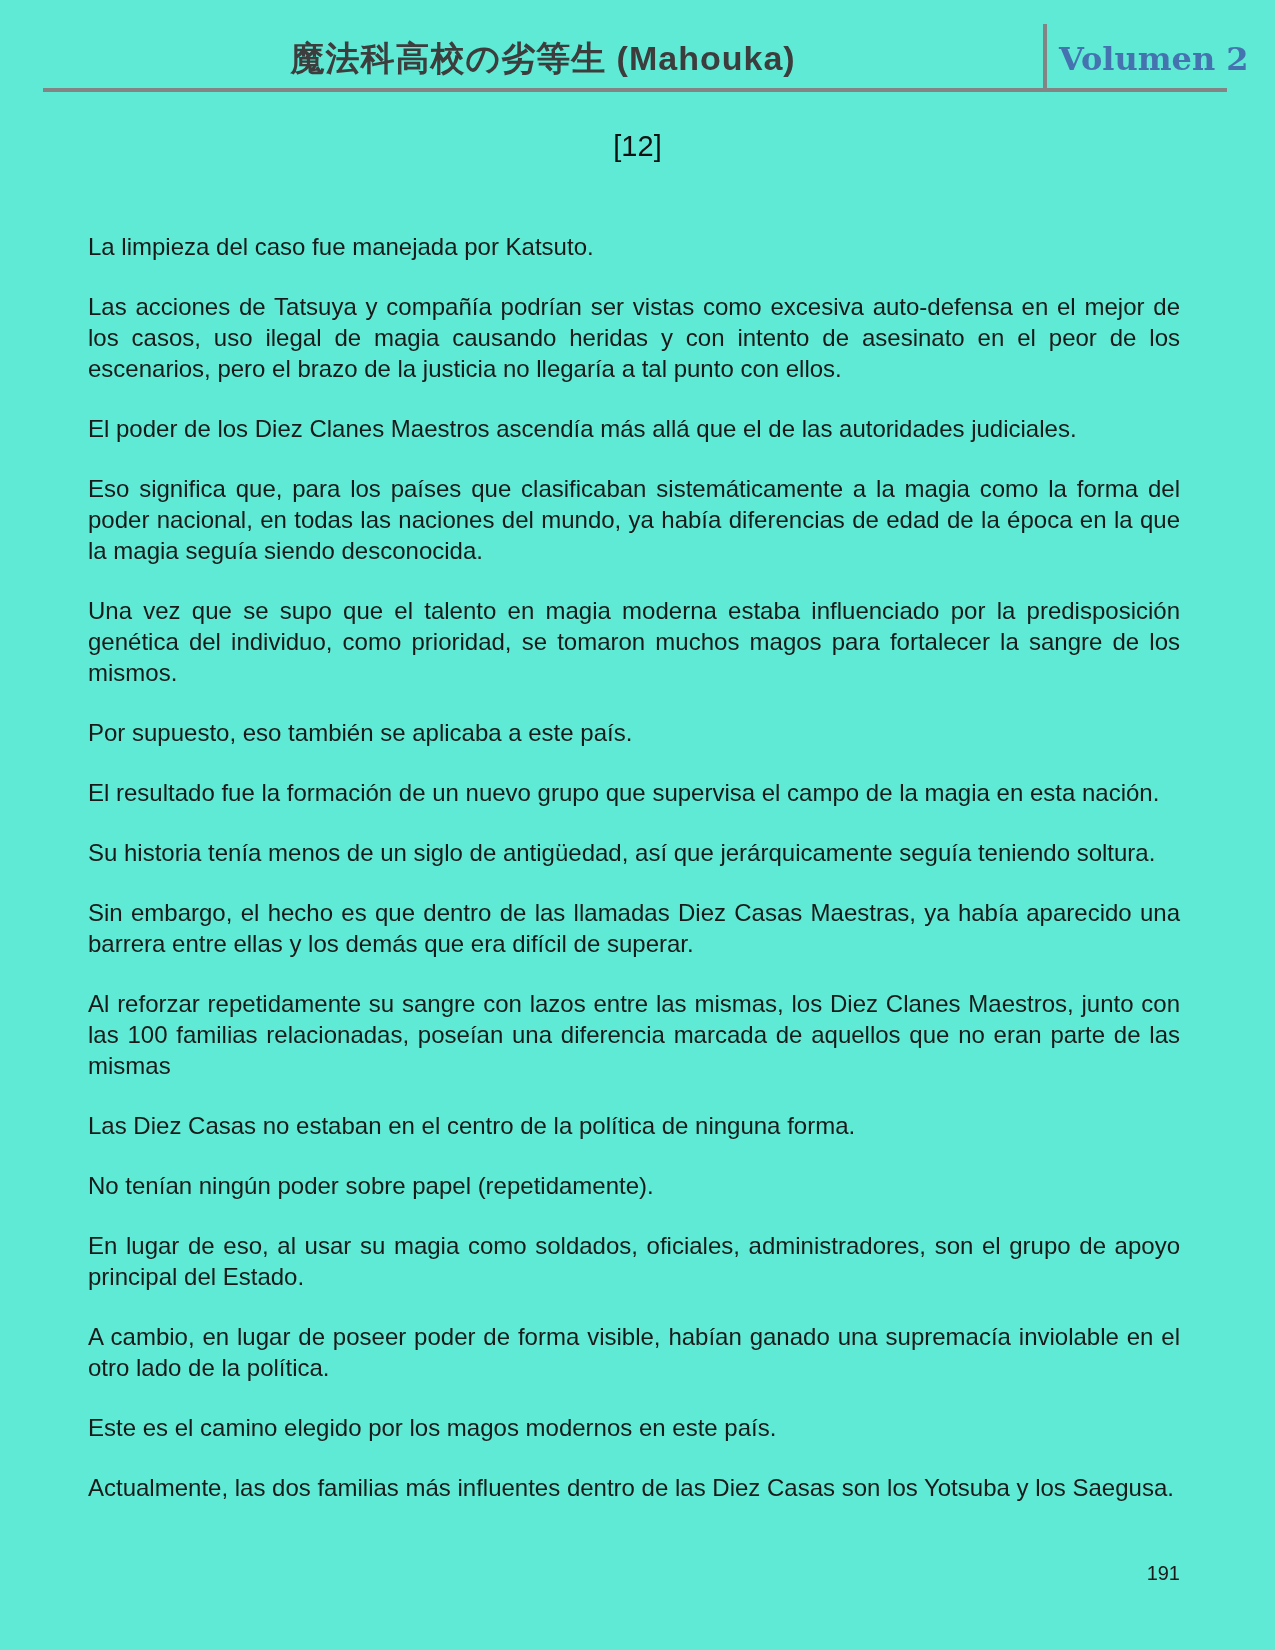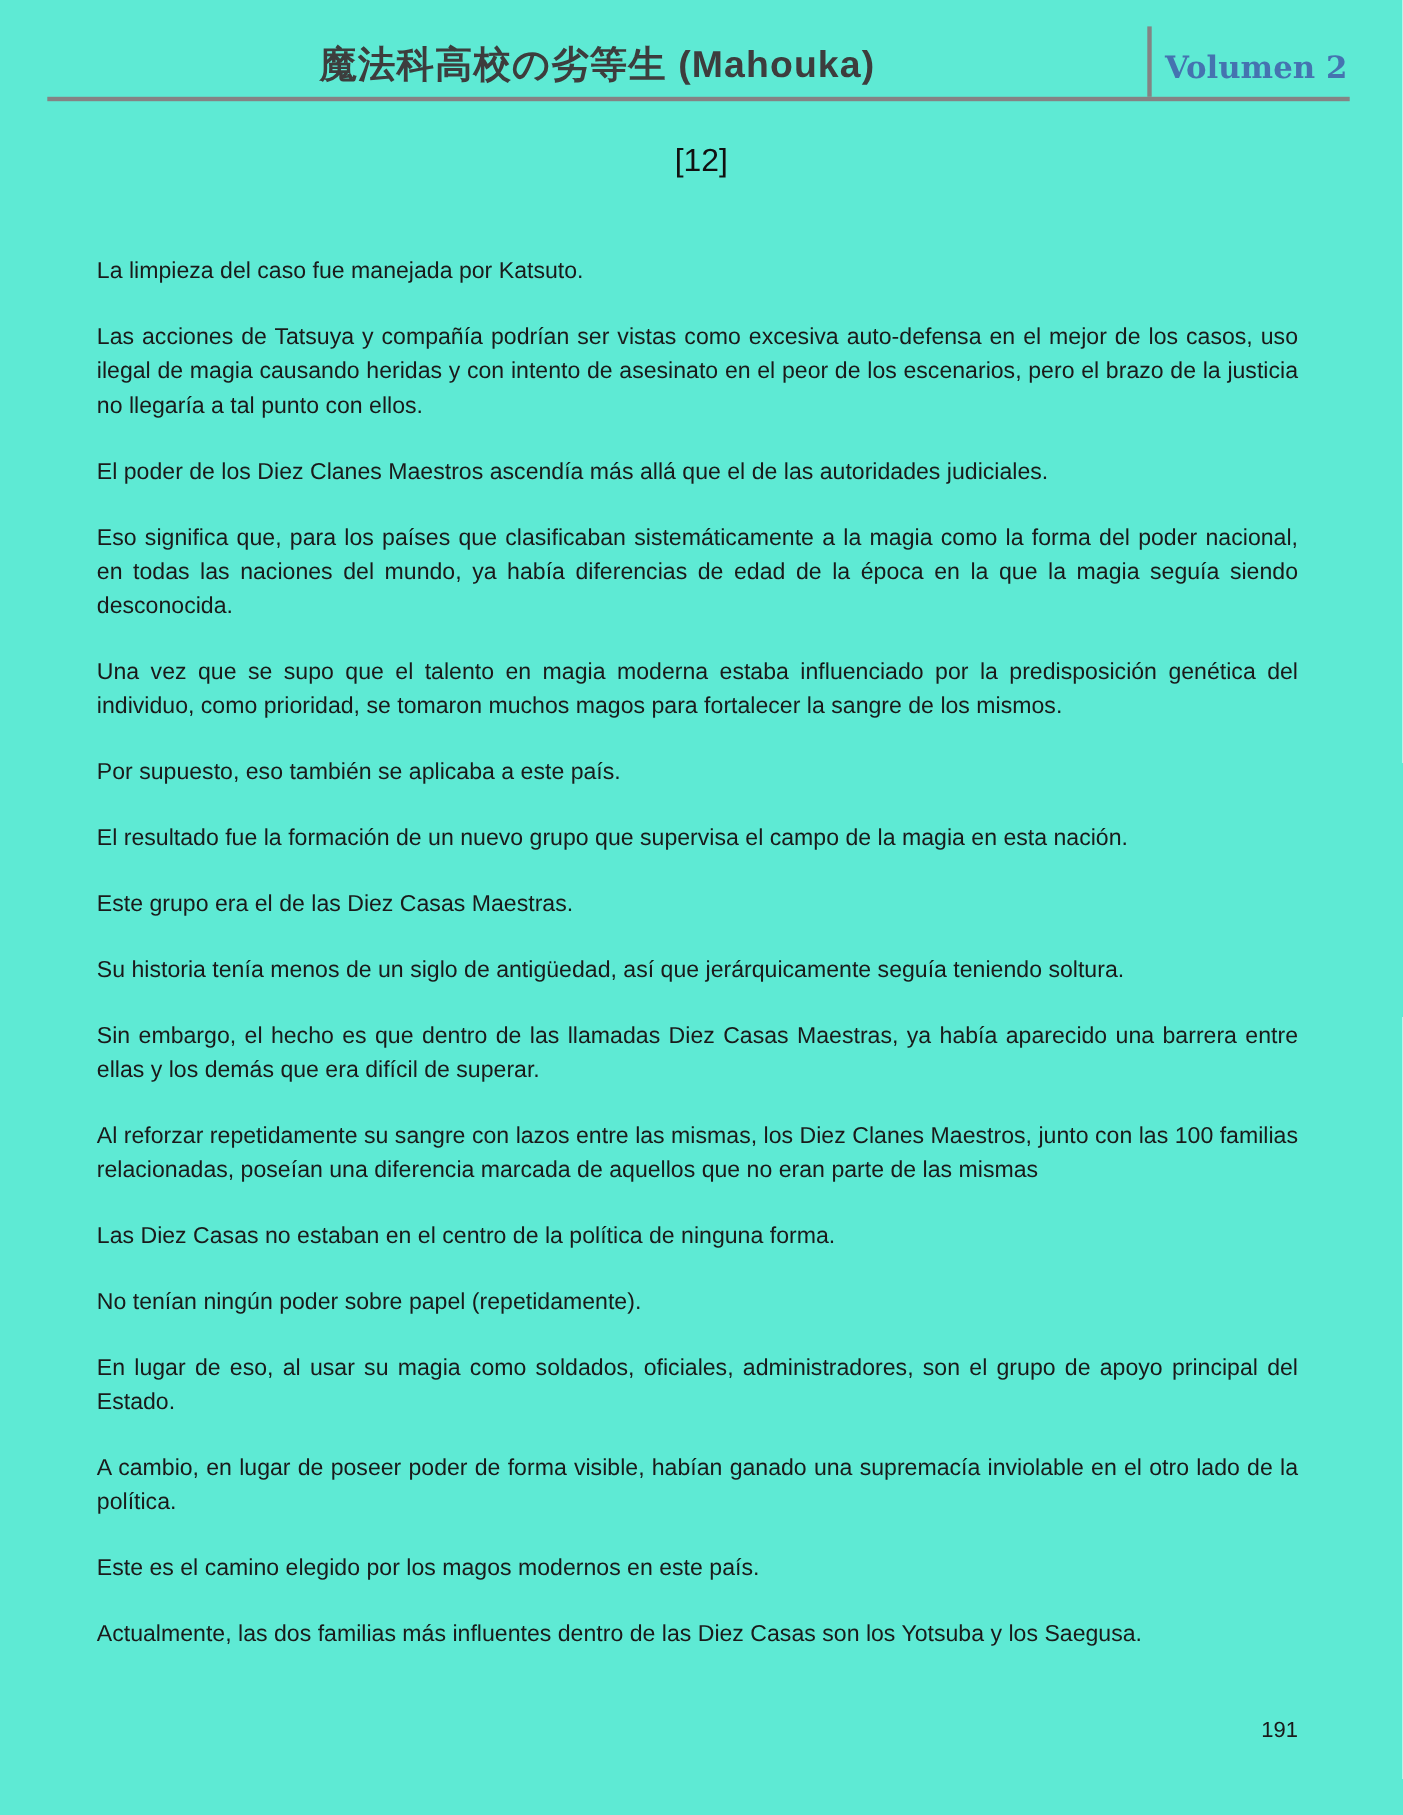--- a/index.html
+++ b/index.html
@@ -42,38 +42,38 @@
     align-self: flex-end;
     height: 64px;
     border-left: 4px solid #848484;
     display: flex;
     align-items: flex-end;
     padding: 0 0 10px 12px;
   }
   .header-volume {
     font-family: "DejaVu Serif", "Liberation Serif", serif;
     font-weight: bold;
-    font-size: 28px;
+    font-size: 32px;
     color: #4573b0;
     white-space: nowrap;
   }
   
   .section-title {
     margin-top: 38px;
     text-align: center;
     font-size: 29px;
     font-weight: normal;
     color: #111111;
   }
   
   .content {
     margin: 68px 95px 0 88px;
   }
   .content p.para {
-    font-size: 21px;
+    font-size: 24px;
     line-height: 31px;
     color: #1a1a1a;
     text-align: justify;
     margin-bottom: 29px;
   }
   
   .page-number {
     position: absolute;
     top: 1562px;
     right: 95px;
@@ -98,21 +98,20 @@
   <div class="section-title">[12]</div>
 
   <div class="content">
       <p class="para">La limpieza del caso fue manejada por Katsuto.</p>
       <p class="para">Las acciones de Tatsuya y compañía podrían ser vistas como excesiva auto-defensa en el mejor de los casos, uso ilegal de magia causando heridas y con intento de asesinato en el peor de los escenarios, pero el brazo de la justicia no llegaría a tal punto con ellos.</p>
       <p class="para">El poder de los Diez Clanes Maestros ascendía más allá que el de las autoridades judiciales.</p>
       <p class="para">Eso significa que, para los países que clasificaban sistemáticamente a la magia como la forma del poder nacional, en todas las naciones del mundo, ya había diferencias de edad de la época en la que la magia seguía siendo desconocida.</p>
       <p class="para">Una vez que se supo que el talento en magia moderna estaba influenciado por la predisposición genética del individuo, como prioridad, se tomaron muchos magos para fortalecer la sangre de los mismos.</p>
       <p class="para">Por supuesto, eso también se aplicaba a este país.</p>
       <p class="para">El resultado fue la formación de un nuevo grupo que supervisa el campo de la magia en esta nación.</p>
-      <p class="para">Este grupo era el de las Diez Casas Maestras.</p>
       <p class="para">Su historia tenía menos de un siglo de antigüedad, así que jerárquicamente seguía teniendo soltura.</p>
       <p class="para">Sin embargo, el hecho es que dentro de las llamadas Diez Casas Maestras, ya había aparecido una barrera entre ellas y los demás que era difícil de superar.</p>
       <p class="para">Al reforzar repetidamente su sangre con lazos entre las mismas, los Diez Clanes Maestros, junto con las 100 familias relacionadas, poseían una diferencia marcada de aquellos que no eran parte de las mismas</p>
       <p class="para">Las Diez Casas no estaban en el centro de la política de ninguna forma.</p>
       <p class="para">No tenían ningún poder sobre papel (repetidamente).</p>
       <p class="para">En lugar de eso, al usar su magia como soldados, oficiales, administradores, son el grupo de apoyo principal del Estado.</p>
       <p class="para">A cambio, en lugar de poseer poder de forma visible, habían ganado una supremacía inviolable en el otro lado de la política.</p>
       <p class="para">Este es el camino elegido por los magos modernos en este país.</p>
       <p class="para">Actualmente, las dos familias más influentes dentro de las Diez Casas son los Yotsuba y los Saegusa.</p>
     </div>

